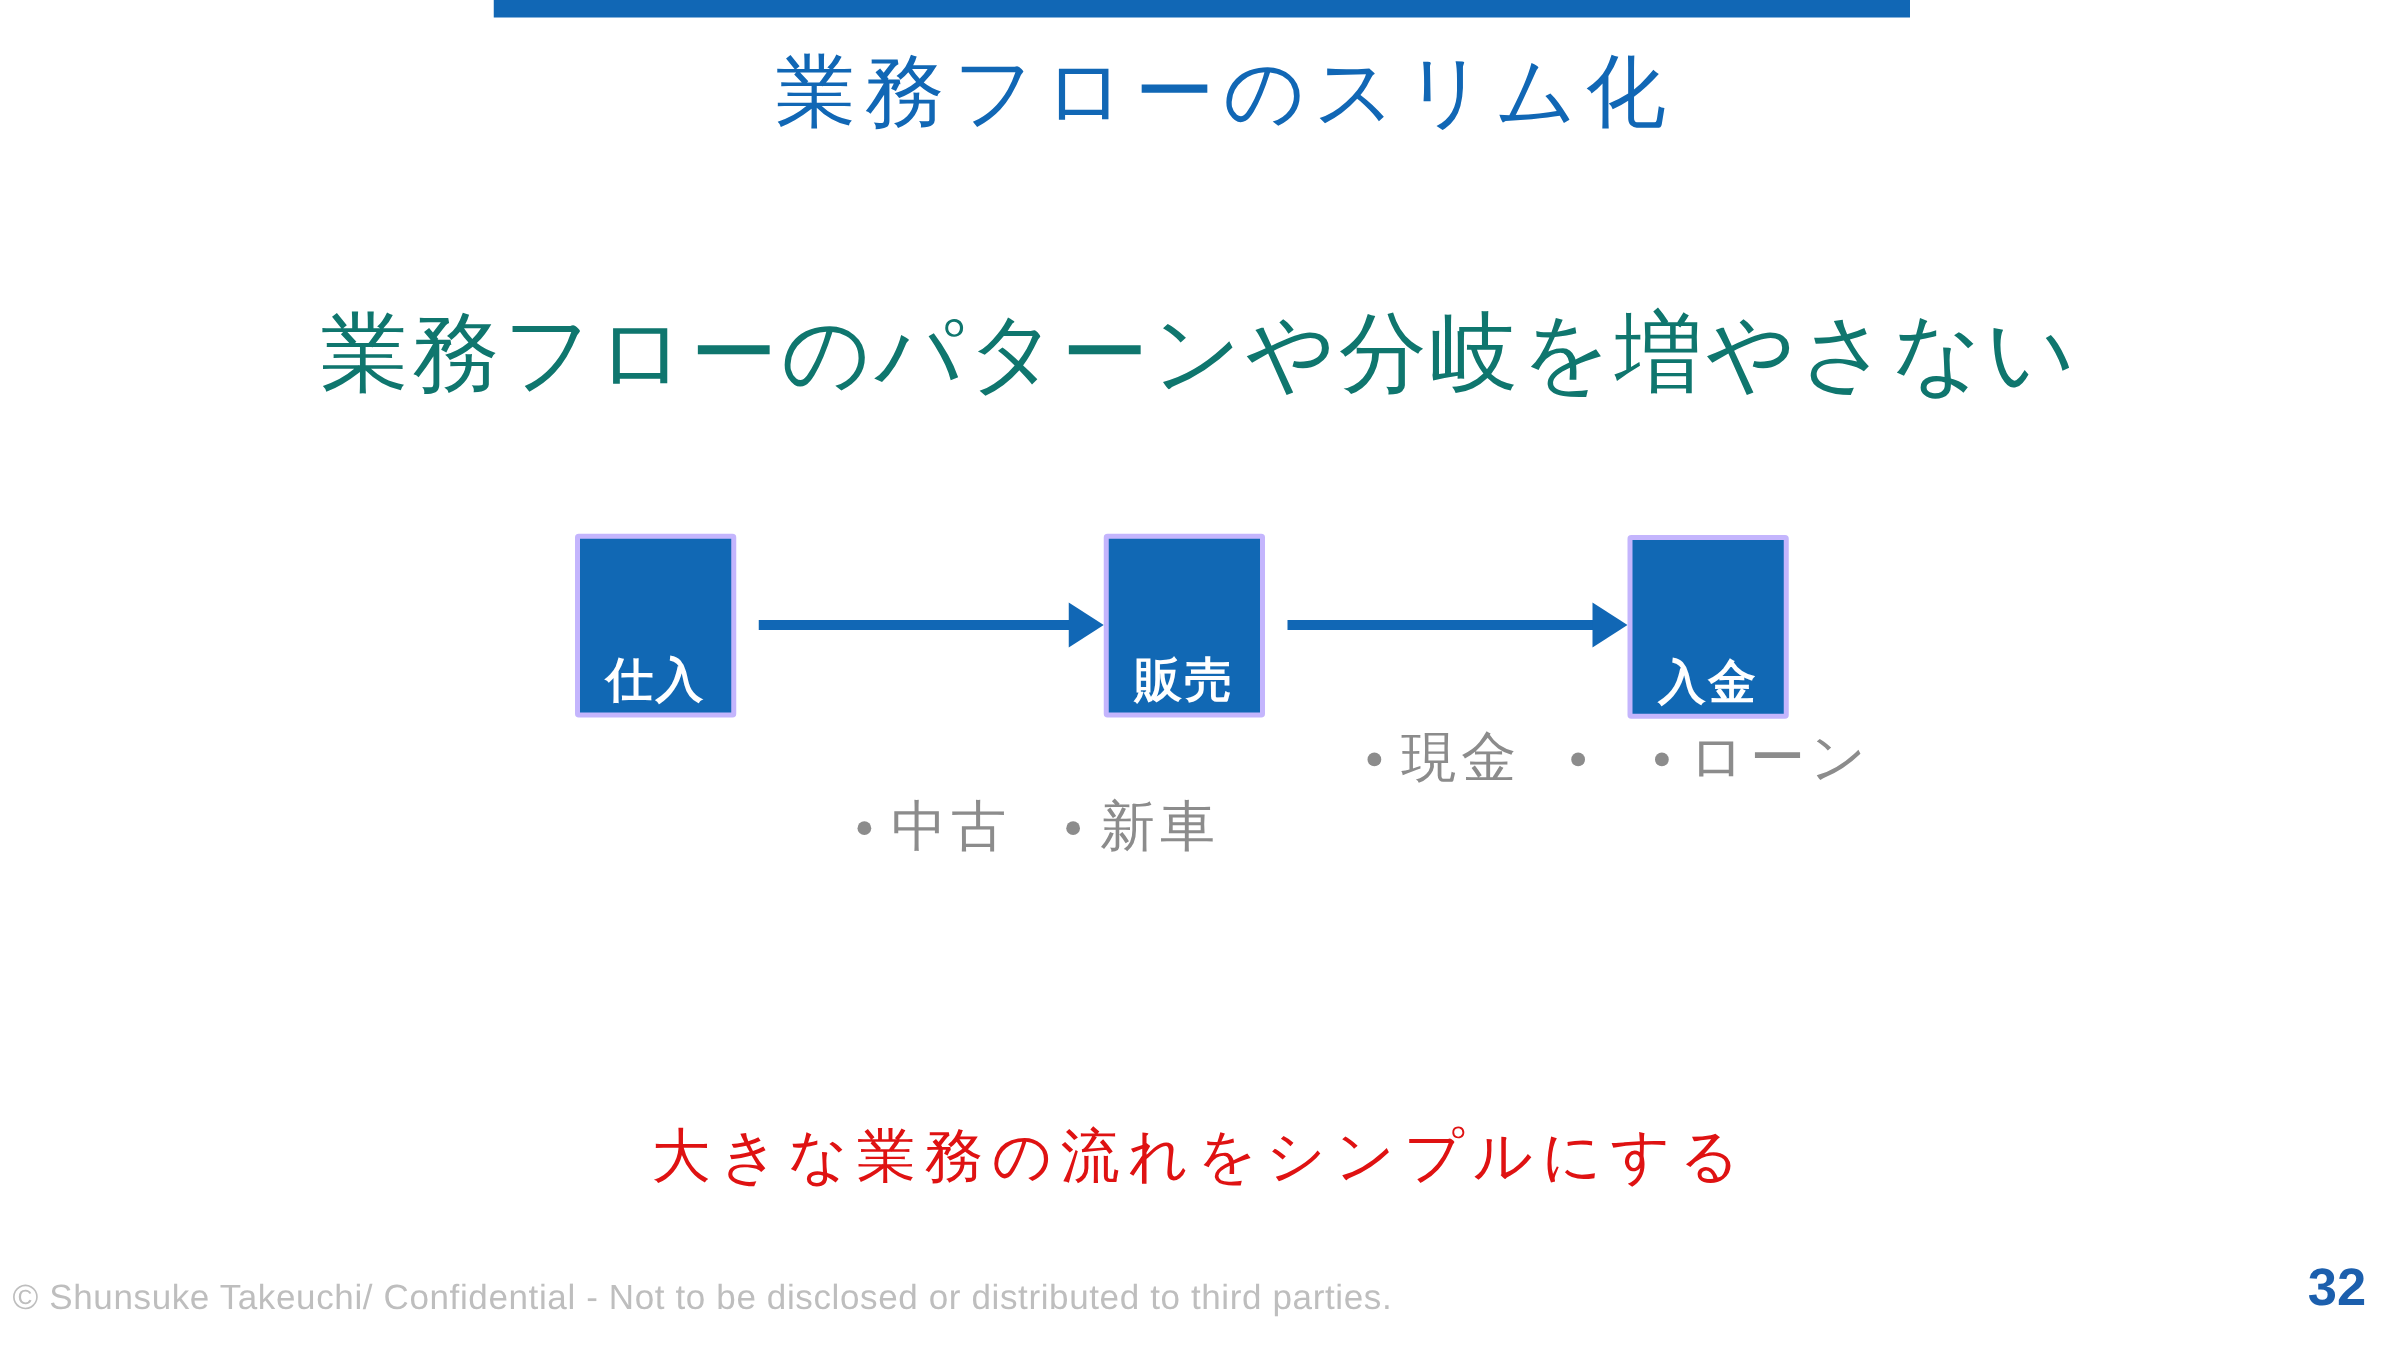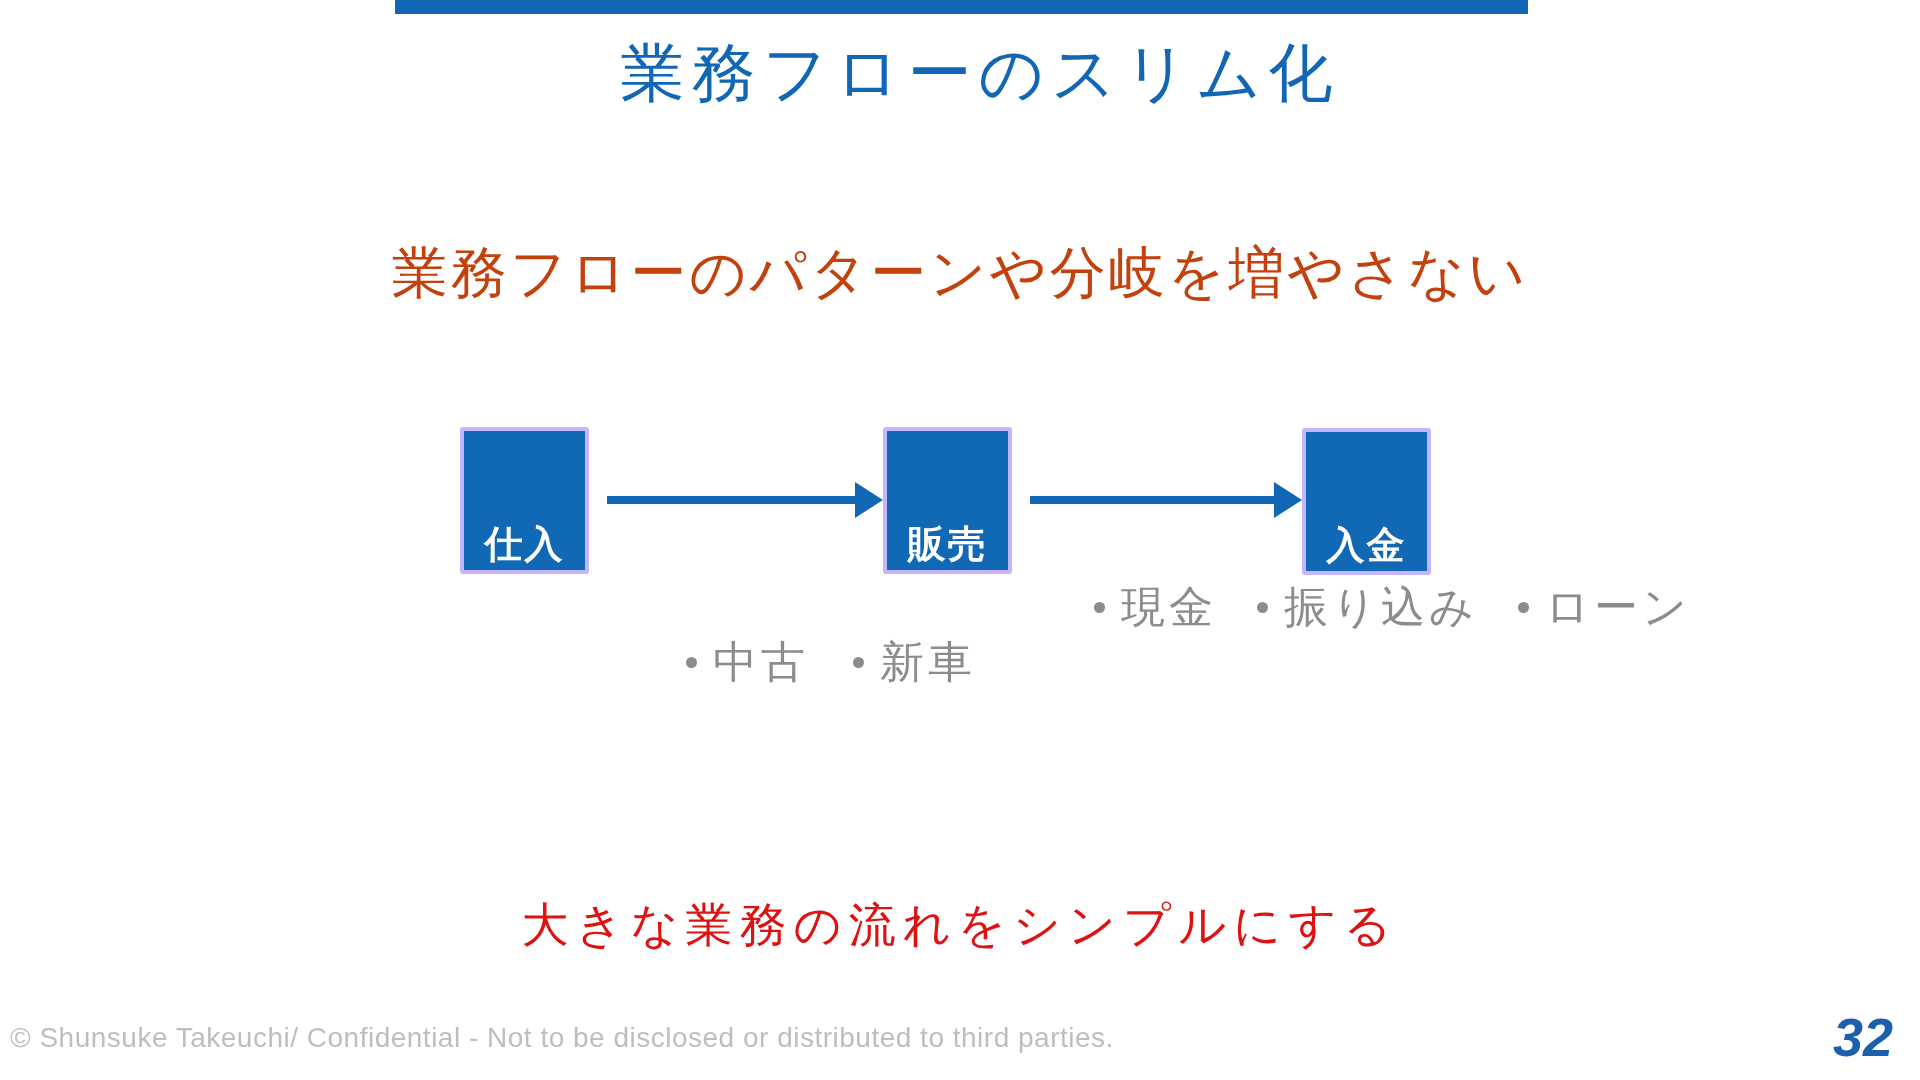--- a/index.html
+++ b/index.html
@@ -25,24 +25,24 @@
     font-weight: 400;
     letter-spacing: 7px;
     color: #1167B5;
     padding-left: 40px;
   }
   .heading {
     position: absolute;
     top: 236px; left: 0;
     width: 100%;
     text-align: center;
-    font-size: 56px;
+    font-size: 70px;
     font-weight: 400;
     letter-spacing: 3px;
-    color: #c2410c;
+    color: #0f766e;
   }
   .node {
     position: absolute;
     width: 129px; height: 147px;
     background: #1168B4;
     border: 4px solid #c4b5fd;
     border-radius: 3px;
     display: flex;
     align-items: flex-end;
     justify-content: center;
@@ -113,24 +113,23 @@
   .footer {
     position: absolute;
     left: 10px; top: 1022px;
     font-size: 28px;
     color: #BEBEBE;
     letter-spacing: 0.5px;
   }
   .page-num {
     position: absolute;
     right: 27px; top: 1006px;
-    font-size: 54px;
+    font-size: 42px;
     font-weight: 700;
     color: #1C5FAD;
-    font-style: italic;
   }
 </style>
 </head>
 <body>
 
 <div class="slide">
 
   <div class="top-bar"></div>
 
   <h1 class="title">業務フローのスリム化</h1>
@@ -172,21 +171,20 @@
       </li>
     </ul>
 
     <ul class="glist list-pay">
       <li class="gitem">
         <span class="dot"></span>
         <span class="gtext">現金</span>
       </li>
       <li class="gitem">
         <span class="dot"></span>
-        <span class="gtext">振り込み</span>
       </li>
       <li class="gitem">
         <span class="dot"></span>
         <span class="gtext">ローン</span>
       </li>
     </ul>
 
   </div>
 
   <p class="conclusion">大きな業務の流れをシンプルにする</p>

